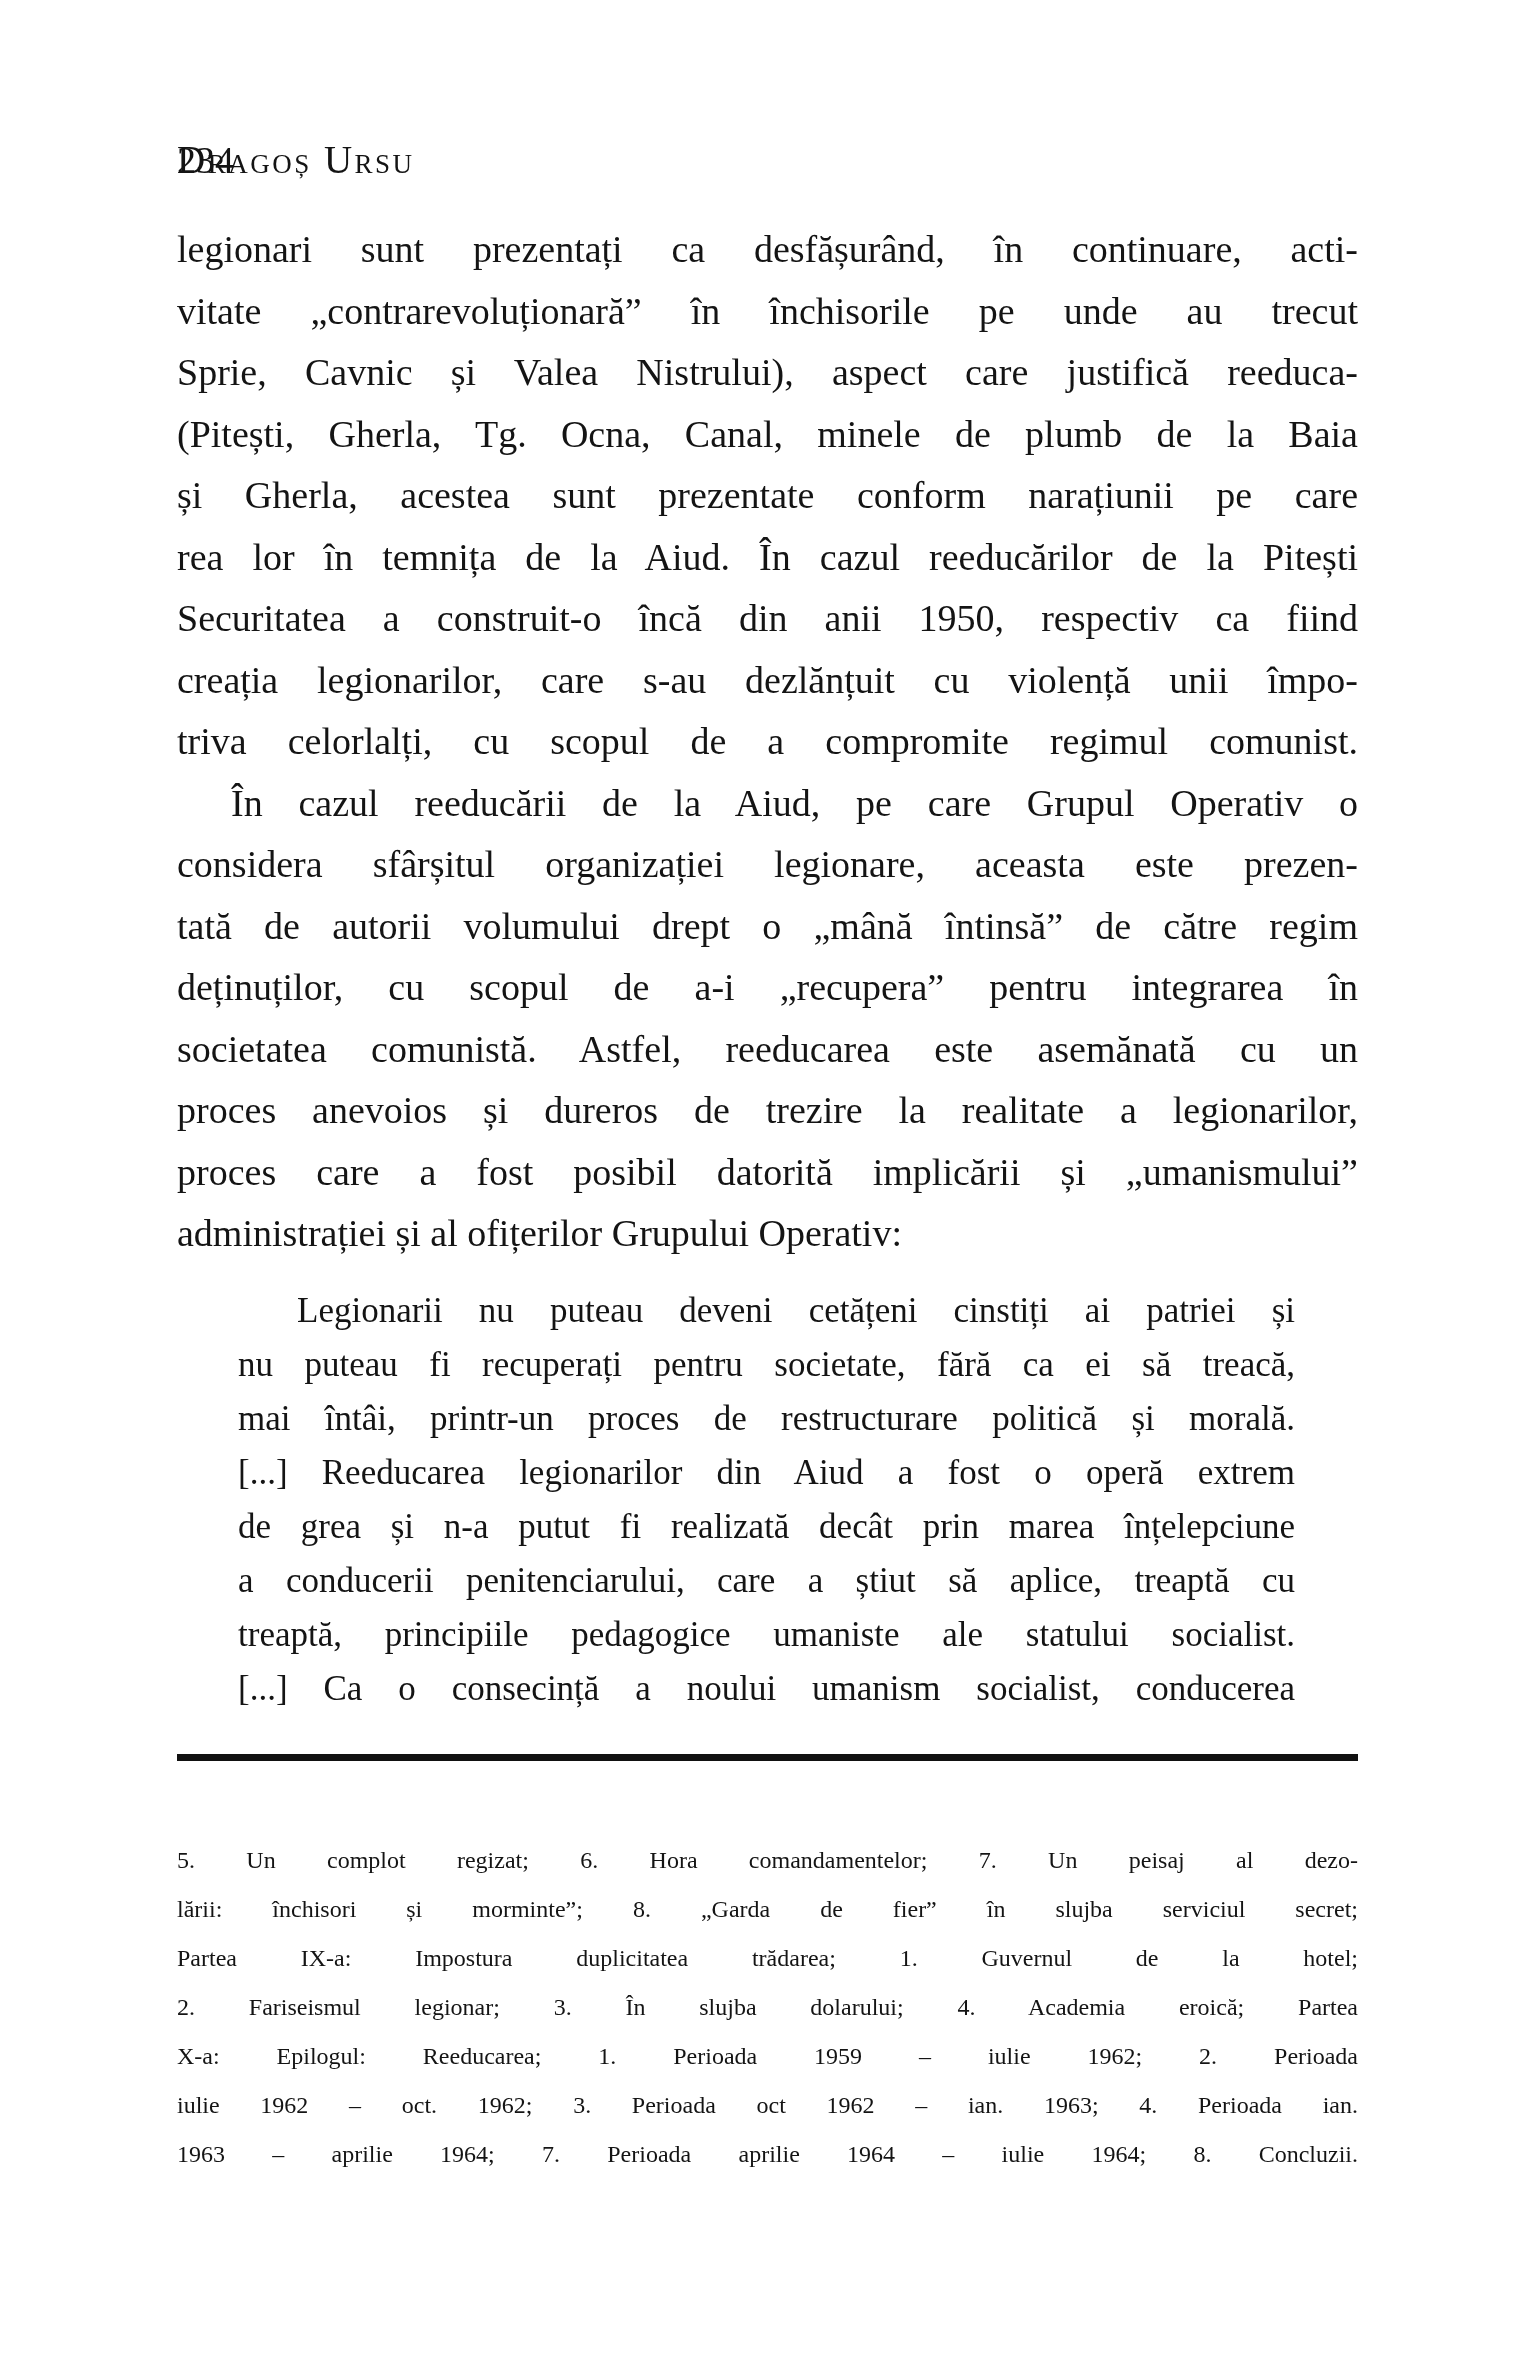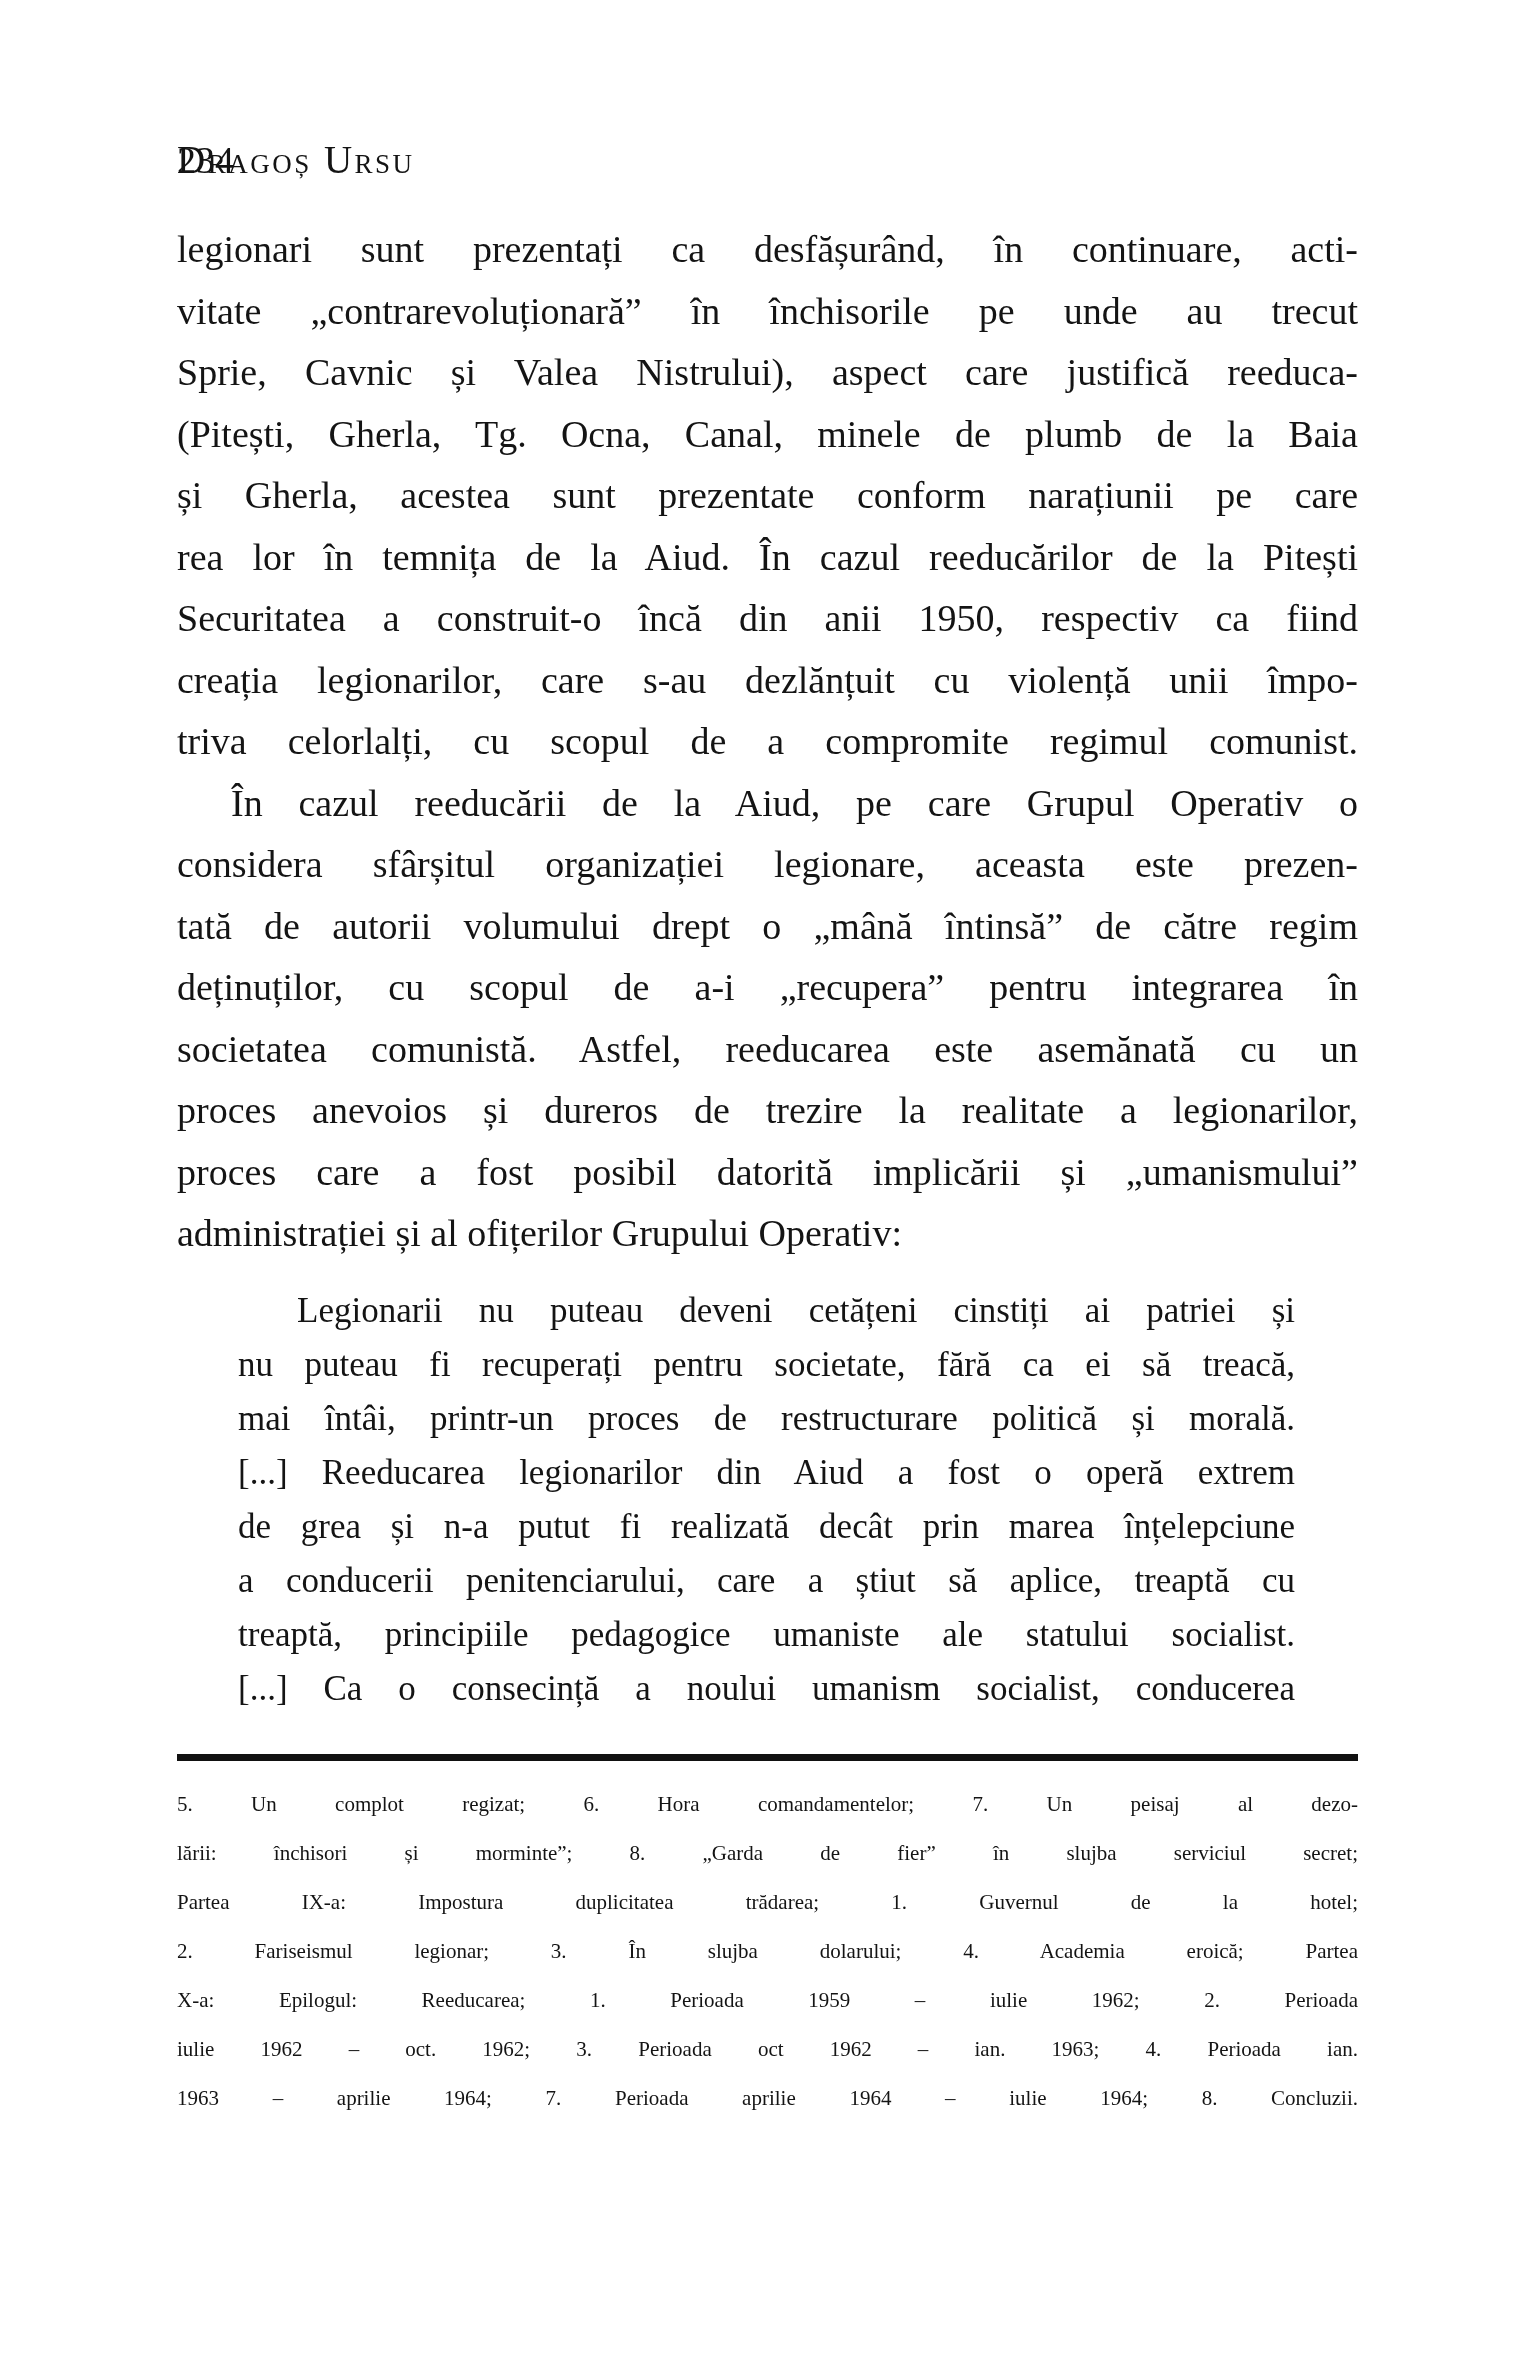--- a/index.html
+++ b/index.html
@@ -45,21 +45,21 @@
   }
   .block-quote .line:first-child { text-indent: 59px; }
 
   
   .footnote-rule {
     top: 1754px; height: 7px;
     background: #111111;
   }
 
   
-  .footnote { top: 1780px; font-size: 21px; line-height: 49px; }
+  .footnote { top: 1836px; font-size: 24px; line-height: 49px; }
 </style>
 </head>
 <body>
 
 <div class="page">
 
   <div class="abs header">
     <div class="page-number">234</div>
     <div class="running-head">Dragoș Ursu</div>
   </div>

